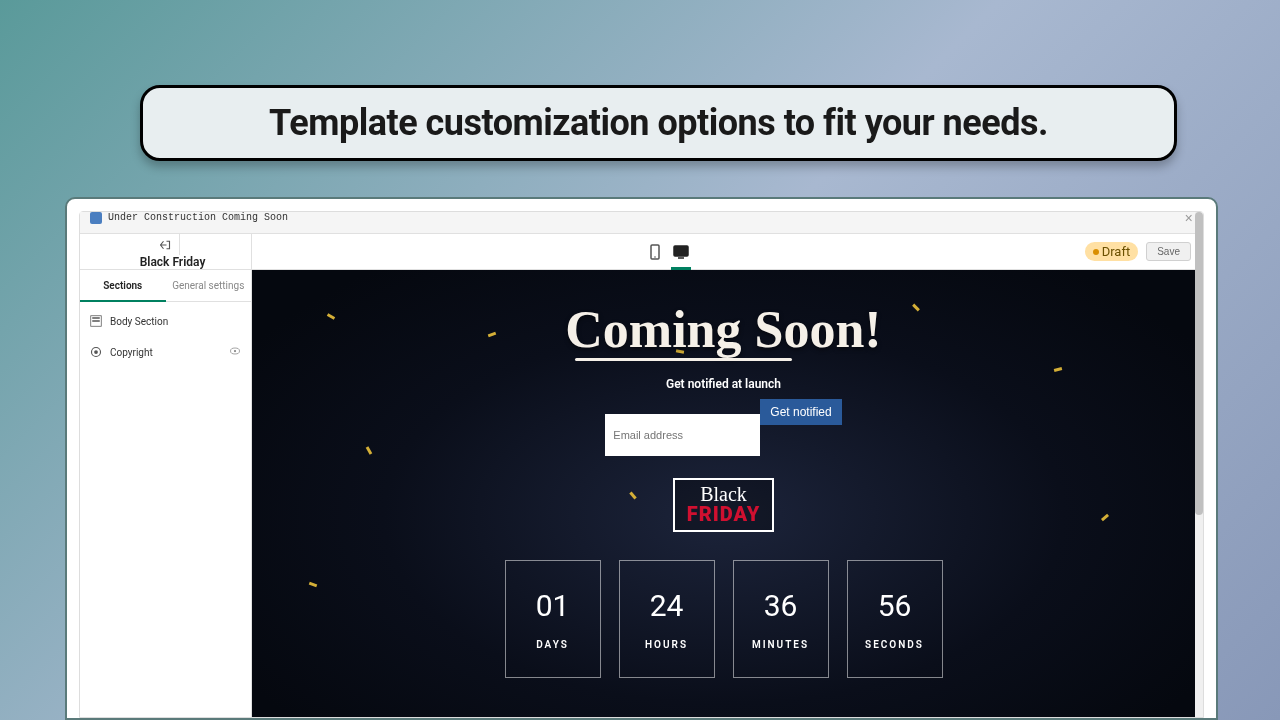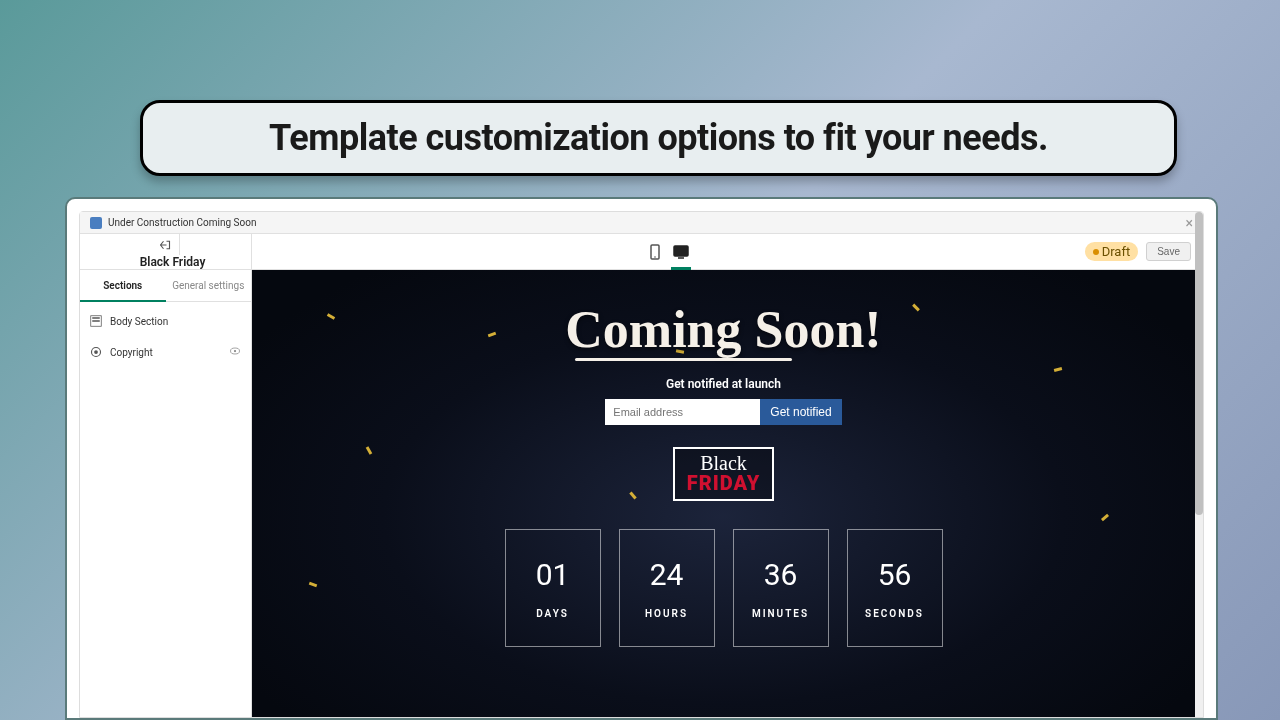--- a/index.html
+++ b/index.html
@@ -4,21 +4,21 @@
 <style>
 * { margin: 0; padding: 0; box-sizing: border-box; }
 body {
   width: 1280px; height: 720px;
   background: linear-gradient(135deg, #5a9a9a 0%, #a8b8d0 50%, #8898b8 100%);
   font-family: -apple-system, BlinkMacSystemFont, "Segoe UI", Roboto, sans-serif;
   overflow: hidden;
 }
 .banner {
   position: absolute;
-  top: 100px; left: 140px; right: 103px;
+  top: 85px; left: 140px; right: 103px;
   background: #e8eef0;
   border: 3px solid #000;
   border-radius: 20px;
   padding: 14px 30px;
   text-align: center;
   box-shadow: 0 6px 10px rgba(0,0,0,0.25);
 }
 .banner h1 {
   font-size: 36px;
   font-weight: 700;
@@ -40,24 +40,25 @@
   border: 1px solid #ddd;
   border-radius: 4px 4px 0 0;
   display: flex;
   flex-direction: column;
 }
 .titlebar {
   height: 22px;
   background: #f5f5f5;
   border-bottom: 1px solid #e0e0e0;
   display: flex;
-  align-items: center;
+  align-items: flex-start;
   padding: 0 10px;
   font-size: 10px;
   color: #333;
+  font-family: Liberation Mono, monospace;
 }
 .titlebar .app-icon {
   width: 12px; height: 12px;
   background: #4a7ec0;
   margin-right: 6px;
   border-radius: 2px;
 }
 .titlebar .close-x {
   margin-left: auto;
   color: #999;
@@ -245,24 +246,25 @@
   font-size: 12px;
   margin-bottom: 8px;
   font-weight: 600;
 }
 .notify-row {
   display: flex;
   margin-bottom: 22px;
 }
 .notify-row input {
   width: 155px;
-  height: 26px;
+  height: 42px;
   border: none;
   padding: 0 8px;
   font-size: 11px;
+  margin-top: 15px;
 }
 .notify-row button {
   height: 26px;
   padding: 0 10px;
   background: #2a5a9a;
   color: #fff;
   border: none;
   font-size: 12px;
   cursor: pointer;
 }

